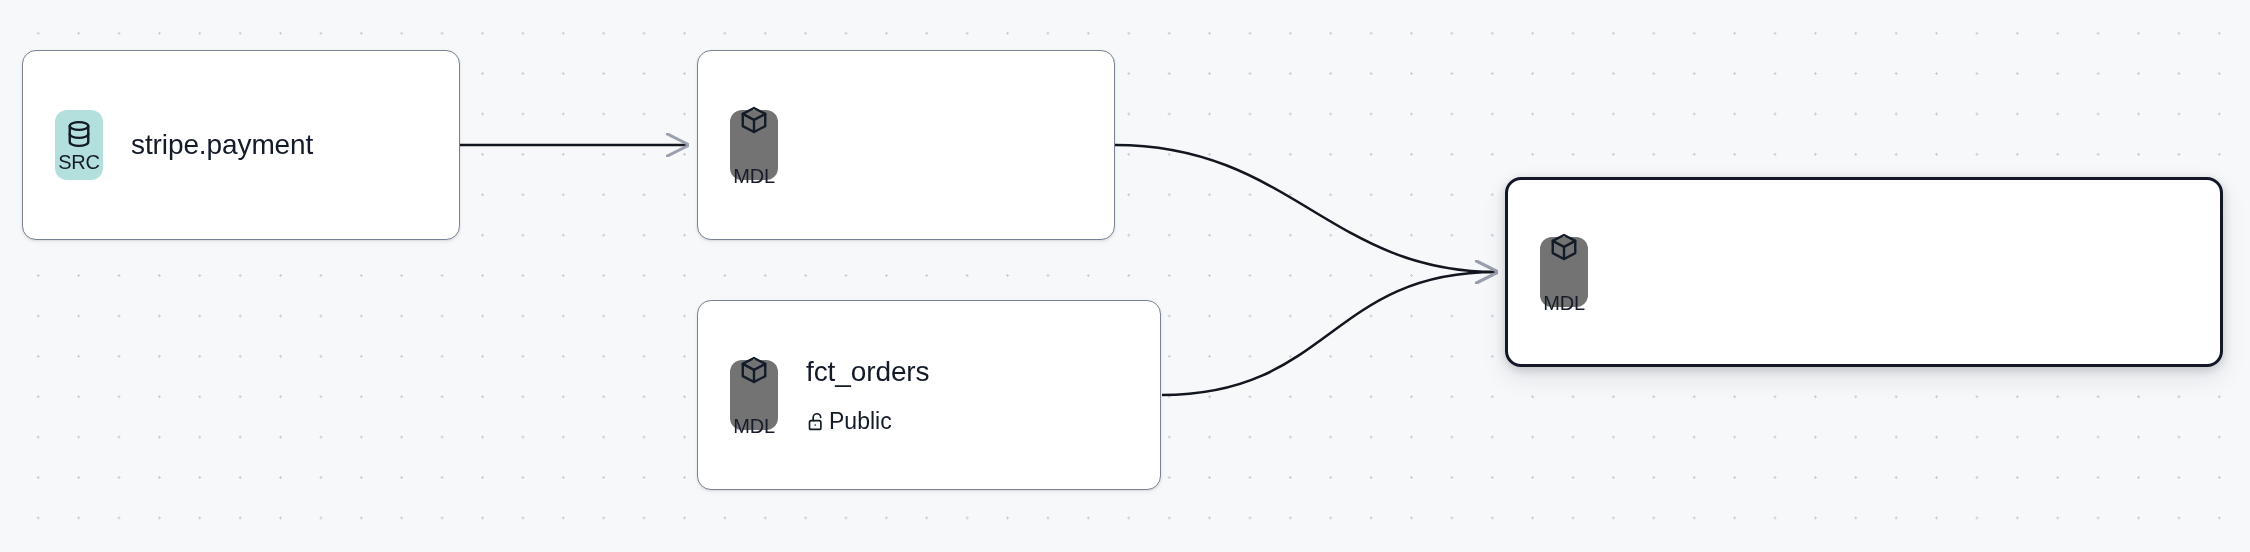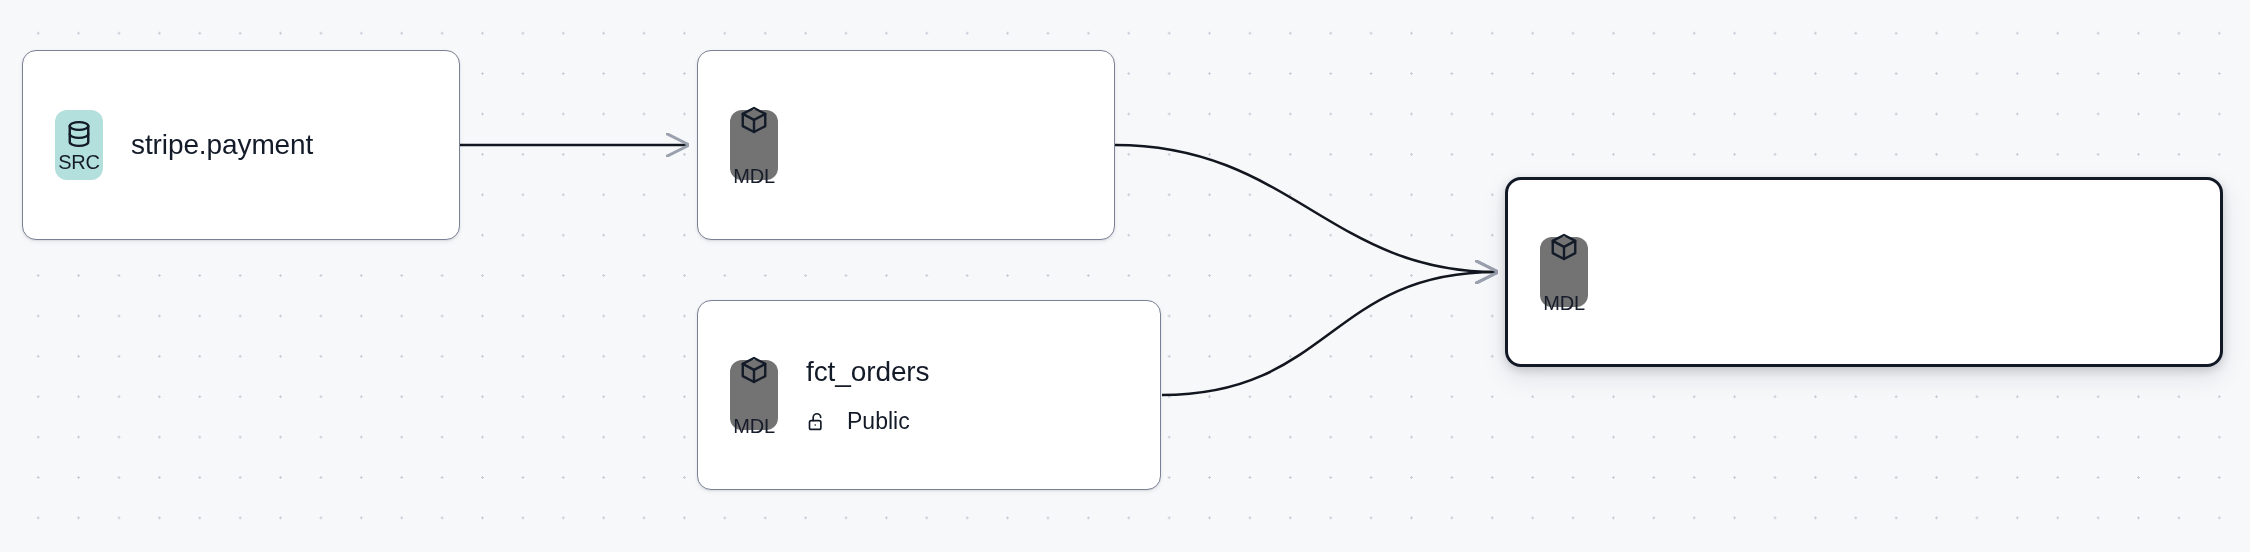--- a/index.html
+++ b/index.html
@@ -74,21 +74,21 @@
     font-size: 28px;
     line-height: 1.18;
     color: #131a28;
     white-space: nowrap;
     letter-spacing: -0.1px;
     text-align: center;
   }
   .node-sub {
     display: flex;
     align-items: center;
-    gap: 20px;
+    gap: 2px;
     font-size: 23px;
     line-height: 1.2;
     color: #131a28;
     margin-top: 20px;
     white-space: nowrap;
   }
   .node-sub svg { display: block; flex: 0 0 auto; }
 </style>
 </head>
 <body>

